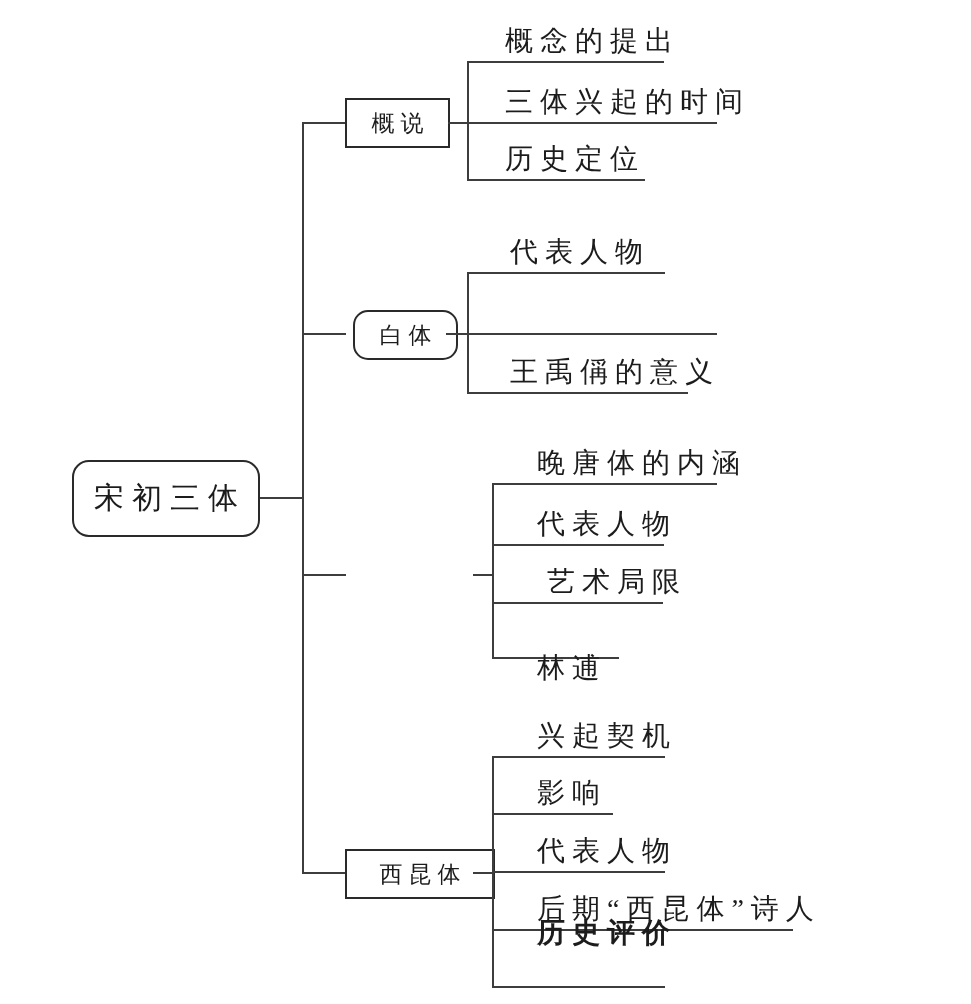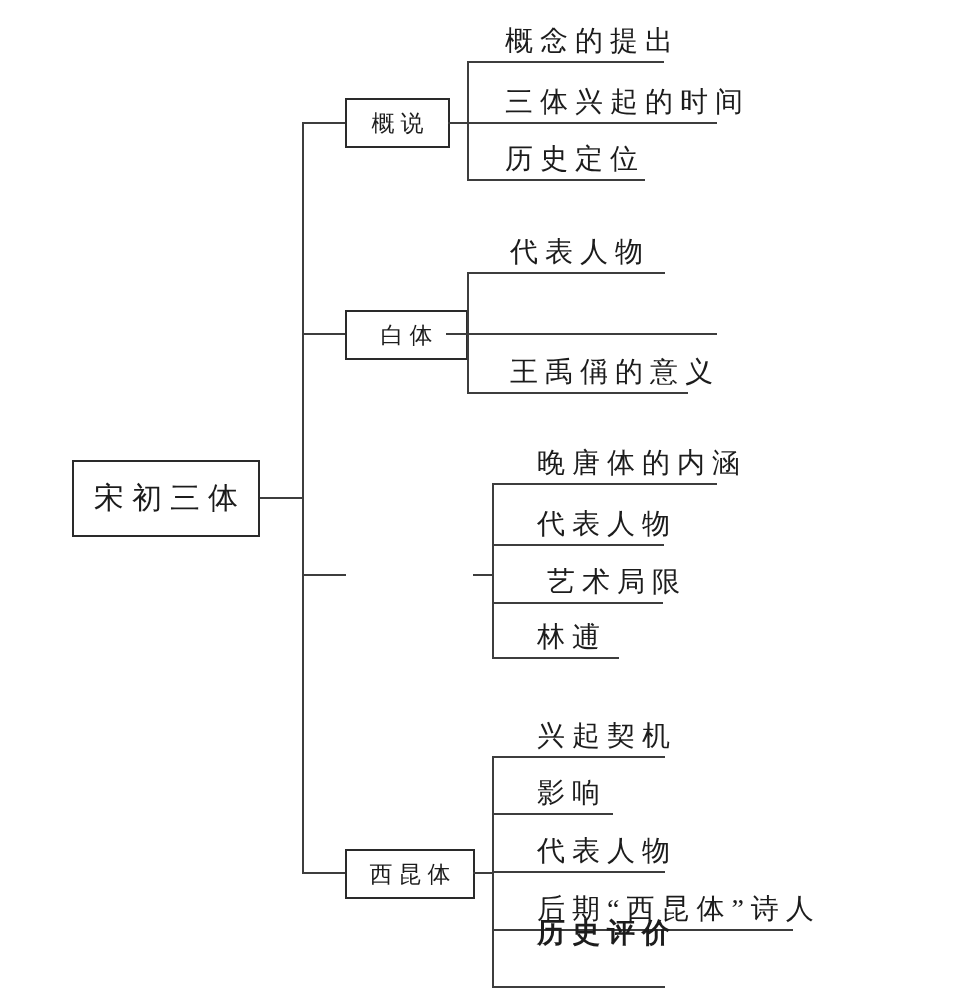--- a/index.html
+++ b/index.html
@@ -14,21 +14,21 @@
   .line-h{position:absolute;height:2px;background:#3d3d3d;}
   .line-v{position:absolute;width:2px;background:#3d3d3d;}
   .node-box{
     position:absolute;
     border:2px solid #2a2a2a;
     box-sizing:border-box;
     background:#ffffff;
     display:flex;align-items:center;justify-content:center;
     color:#1c1c1c;
   }
-  .root-box{font-size:30px;letter-spacing:8px;padding-left:8px;}
+  .root-box{font-size:30px;letter-spacing:8px;padding-left:8px;border-radius:17px;}
   .branch-box{font-size:23px;letter-spacing:6px;padding-left:6px;}
   .leaf-label{
     position:absolute;
     font-size:28px;
     letter-spacing:7px;
     color:#1c1c1c;
     white-space:nowrap;
     line-height:24px;
   }
 </style>
@@ -51,44 +51,44 @@
   </div>
   <div class="line-v" style="left:467px;top:61px;height:120px;"></div>
   <div class="line-h" style="left:467px;top:61px;width:197px;"></div>
   <div class="line-h" style="left:448px;top:122px;width:269px;"></div>
   <div class="line-h" style="left:467px;top:179px;width:178px;"></div>
   <div class="leaf-label" style="left:505px;top:29px;">概念的提出</div>
   <div class="leaf-label" style="left:505px;top:90px;">三体兴起的时间</div>
   <div class="leaf-label" style="left:505px;top:147px;">历史定位</div>
 
   <div class="line-h" style="left:303px;top:333px;width:43px;"></div>
-  <div class="node-box branch-box" style="left:345px;top:310px;width:123px;height:50px;">
+  <div class="node-box branch-box" style="left:353px;top:310px;width:105px;height:50px;border-radius:15px;">
     <span>白体</span>
   </div>
   <div class="line-v" style="left:467px;top:272px;height:122px;"></div>
   <div class="line-h" style="left:467px;top:272px;width:198px;"></div>
   <div class="line-h" style="left:446px;top:333px;width:271px;"></div>
   <div class="line-h" style="left:467px;top:392px;width:221px;"></div>
   <div class="leaf-label" style="left:510px;top:240px;">代表人物</div>
   <div class="leaf-label" style="left:510px;top:360px;">王禹偁的意义</div>
 
   <div class="line-h" style="left:303px;top:574px;width:43px;"></div>
   <div class="line-h" style="left:473px;top:574px;width:20px;"></div>
   <div class="line-v" style="left:492px;top:483px;height:176px;"></div>
   <div class="line-h" style="left:492px;top:483px;width:225px;"></div>
   <div class="line-h" style="left:492px;top:544px;width:172px;"></div>
   <div class="line-h" style="left:492px;top:602px;width:171px;"></div>
   <div class="line-h" style="left:492px;top:657px;width:127px;"></div>
   <div class="leaf-label" style="left:537px;top:451px;">晚唐体的内涵</div>
   <div class="leaf-label" style="left:537px;top:512px;">代表人物</div>
   <div class="leaf-label" style="left:547px;top:570px;">艺术局限</div>
-  <div class="leaf-label" style="left:537px;top:625px;">林逋</div>
+  <div class="leaf-label" style="left:537px;top:656px;">林逋</div>
 
   <div class="line-h" style="left:303px;top:872px;width:43px;"></div>
-  <div class="node-box branch-box" style="left:345px;top:849px;width:130px;height:50px;">
+  <div class="node-box branch-box" style="left:345px;top:849px;width:150px;height:50px;">
     <span>西昆体</span>
   </div>
   <div class="line-h" style="left:473px;top:872px;width:20px;"></div>
   <div class="line-v" style="left:492px;top:756px;height:232px;"></div>
   <div class="line-h" style="left:492px;top:756px;width:173px;"></div>
   <div class="line-h" style="left:492px;top:813px;width:121px;"></div>
   <div class="line-h" style="left:492px;top:871px;width:173px;"></div>
   <div class="line-h" style="left:492px;top:929px;width:301px;"></div>
   <div class="line-h" style="left:492px;top:986px;width:173px;"></div>
   <div class="leaf-label" style="left:537px;top:724px;">兴起契机</div>

